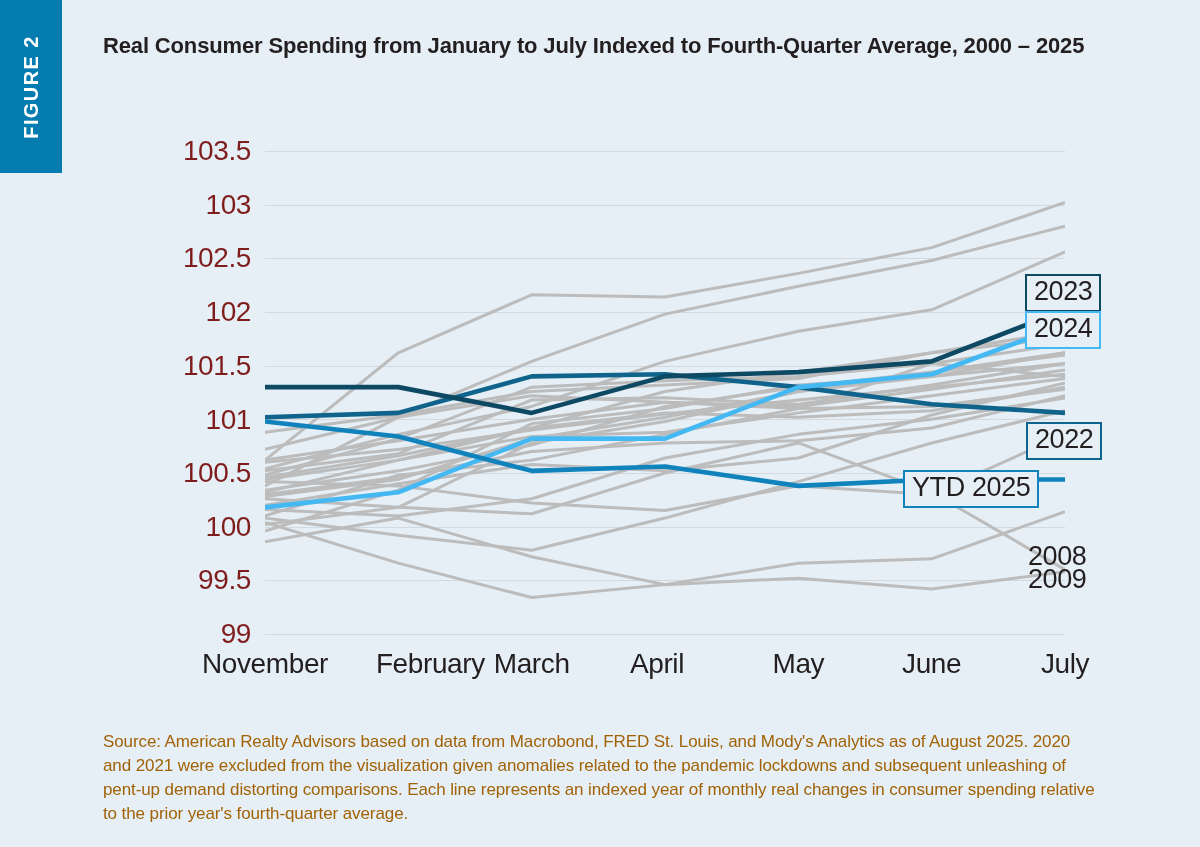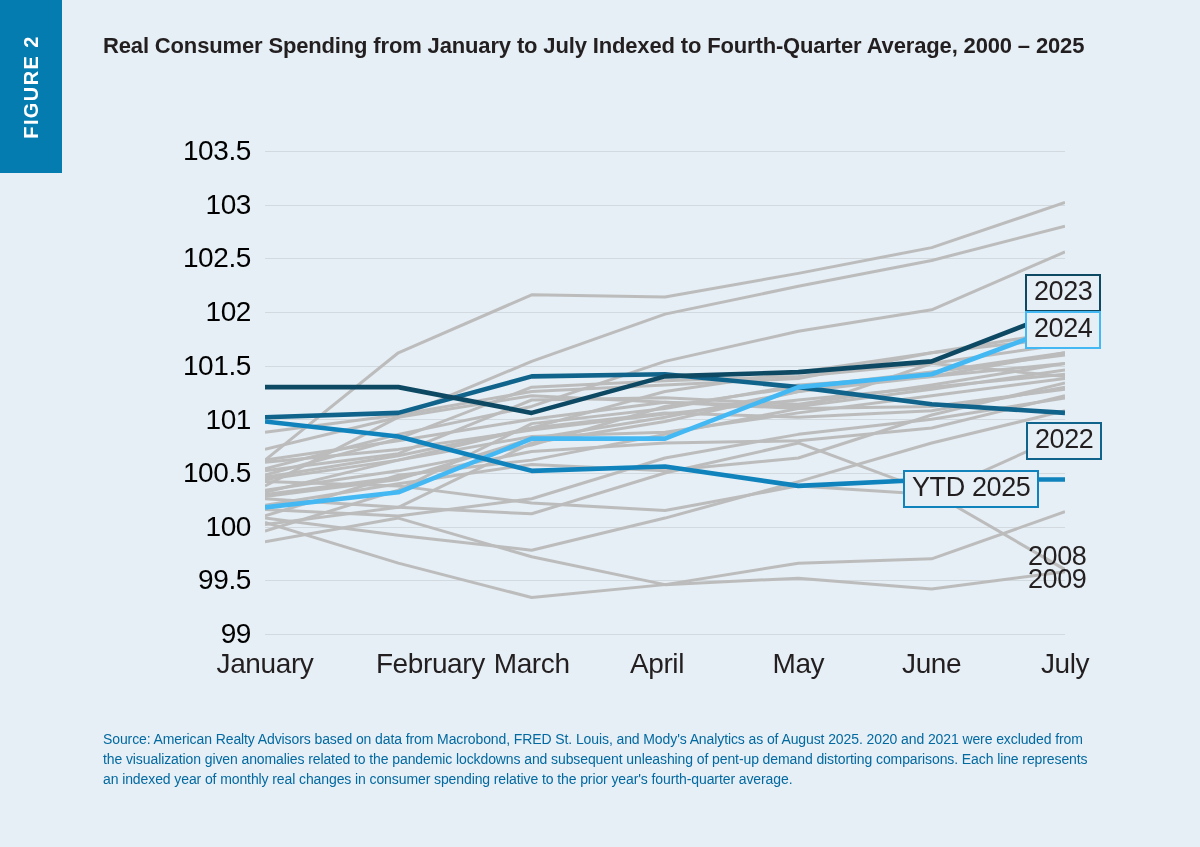--- a/index.html
+++ b/index.html
@@ -81,21 +81,21 @@
     top: 151px;
     width: 148px;
     height: 483px;
   }
   .ytick {
     position: absolute;
     right: 0;
     transform: translateY(-50%);
     text-align: right;
     font-size: 28px;
-    color: #000000;
+    color: #7f1d1d;
     font-family: "Liberation Sans", sans-serif;
     letter-spacing: -0.4px;
     white-space: nowrap;
   }
   
   #x-axis {
     position: absolute;
     left: 265px;
     top: 648px;
     width: 800px;
@@ -131,23 +131,23 @@
     background: transparent;
     border: none;
     padding: 0;
   }
   
   #source-note {
     position: absolute;
     left: 103px;
     top: 730px;
     width: 995px;
-    font-size: 14px;
+    font-size: 17px;
     line-height: 1.42;
-    color: #0369a1;
+    color: #a16207;
     font-family: "Liberation Sans", sans-serif;
     letter-spacing: -0.1px;
   }
 </style>
 </head>
 <body>
 
 <div id="page">
 
   <div id="figure-tab">
@@ -209,21 +209,21 @@
         <polyline points="0.00,354.20 133.33,332.73 266.67,313.41 400.00,319.85 533.33,306.97 666.67,264.04 800.00,231.84" fill="none" stroke="#bcbcbc" stroke-width="3" stroke-linejoin="round" stroke-linecap="butt"></polyline>
         <polyline points="0.00,371.37 133.33,412.16 266.67,446.51 400.00,433.63 533.33,412.16 666.67,407.87 800.00,360.64" fill="none" stroke="#bcbcbc" stroke-width="3" stroke-linejoin="round" stroke-linecap="butt"></polyline>
         <polyline points="0.00,266.19 133.33,261.89 266.67,225.40 400.00,223.25 533.33,236.13 666.67,253.31 800.00,261.89" fill="none" stroke="#10648c" stroke-width="4.6" stroke-linejoin="round" stroke-linecap="butt"></polyline>
         <polyline points="0.00,236.13 133.33,236.13 266.67,261.89 400.00,225.40 533.33,221.11 666.67,210.37 800.00,158.85" fill="none" stroke="#0e4964" stroke-width="4.6" stroke-linejoin="round" stroke-linecap="butt"></polyline>
         <polyline points="0.00,356.35 133.33,341.32 266.67,287.65 400.00,287.65 533.33,236.13 666.67,223.25 800.00,173.88" fill="none" stroke="#44b8f3" stroke-width="4.6" stroke-linejoin="round" stroke-linecap="butt"></polyline>
         <polyline points="0.00,270.48 133.33,285.51 266.67,319.85 400.00,315.56 533.33,334.88 666.67,328.44 800.00,328.44" fill="none" stroke="#1083bd" stroke-width="4.6" stroke-linejoin="round" stroke-linecap="butt"></polyline>
       </svg>
   </div>
 
   <div id="x-axis">
-      <div class="xtick" style="left: 0px;">January</div>
+      <div class="xtick" style="left: 0px;">November</div>
       <div class="xtick" style="left: 133.333px; margin-left: 32px;">February</div>
       <div class="xtick" style="left: 266.667px;">March</div>
       <div class="xtick" style="left: 392px;">April</div>
       <div class="xtick" style="left: 533.333px;">May</div>
       <div class="xtick" style="left: 666.667px;">June</div>
       <div class="xtick" style="left: 800px;">July</div>
     </div>
 
   <div id="callout-layer">
       <div class="callout boxed" style="border-color: rgb(14, 73, 100); left: 1025px; top: 274px;">2023</div>

